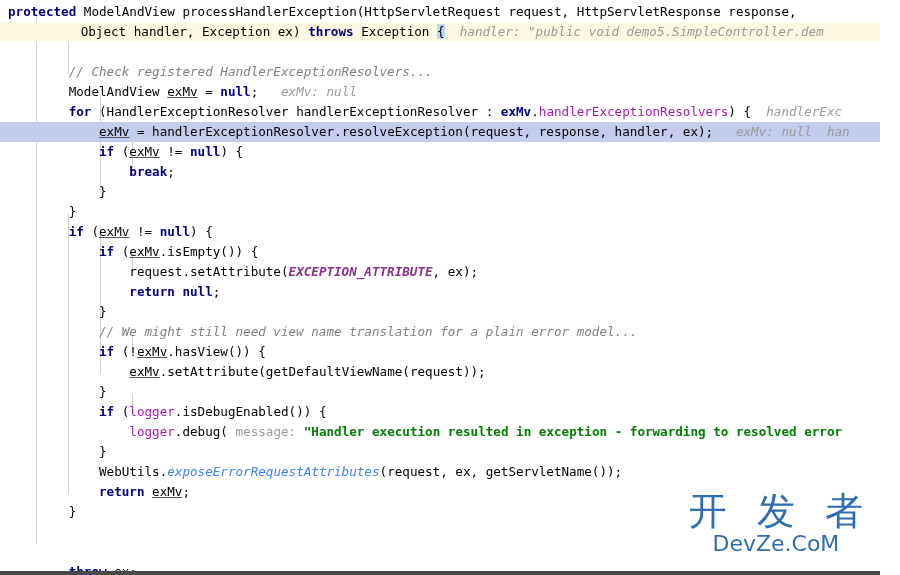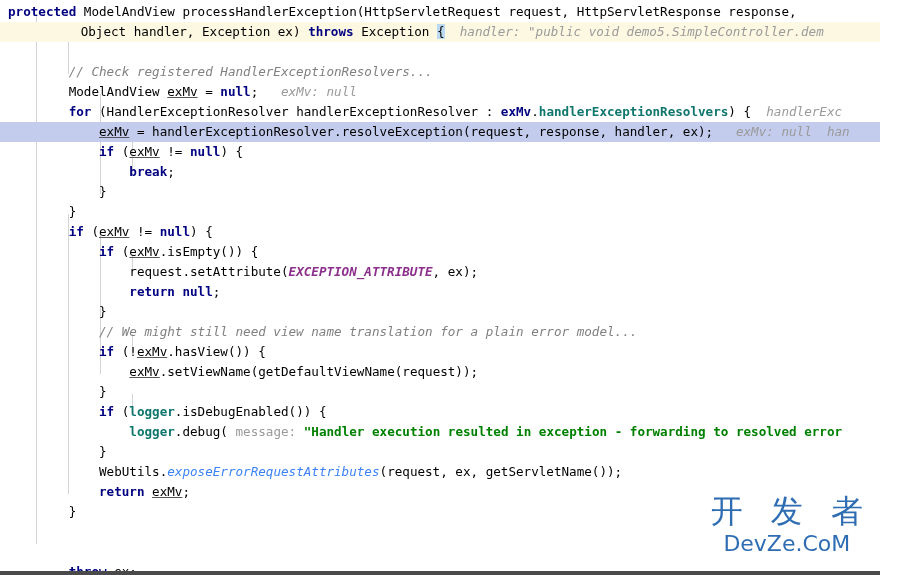--- a/index.html
+++ b/index.html
@@ -50,39 +50,39 @@
   }
   .code-text { position: relative; z-index: 2; }
 
   
   .kw      { color: #000080; font-weight: bold; }
   .plain   { color: #000000; }
   .cmt     { color: #808080; font-style: italic; }
   .str     { color: #008000; font-weight: bold; }
   .const   { color: #8c2e8c; font-weight: bold; font-style: italic; }
   .stat    { color: #3b82f6; font-style: italic; }
-  .fld     { color: #0f766e; font-weight: bold; }
+  .fld     { color: #a21caf; font-weight: normal; }
   .hint    { color: #9a9a9a; font-style: italic; }
   .hintlbl { color: #9a9a9a; }
   .var-u   { text-decoration: underline; text-decoration-color:#555; }
   .brace-match { color: #000000; background: #bcd9f2; }
 
   
   #watermark {
     position: absolute;
     right: 8px;
     bottom: 12px;
     text-align: center;
     z-index: 10;
     user-select: none;
     pointer-events: none;
   }
   #watermark .cn {
     font-family: "DejaVu Sans", sans-serif;
-    font-size: 32px;
+    font-size: 38px;
     letter-spacing: 9px;
     color: #2f6db3;
     line-height: 34px;
     padding-left: 9px;
   }
   #watermark .en {
     font-family: "DejaVu Sans", sans-serif;
     font-size: 22px;
     color: #2f6db3;
     line-height: 31px;
@@ -116,21 +116,21 @@
       <div class="line"><span class="code-text"><span class="plain">                </span><span class="kw">break</span><span class="plain">;</span></span></div>
       <div class="line"><span class="code-text"><span class="plain">            }</span></span></div>
       <div class="line"><span class="code-text"><span class="plain">        }</span></span></div>
       <div class="line"><span class="code-text"><span class="plain">        </span><span class="kw">if</span><span class="plain"> (</span><span class="plain var-u">exMv</span><span class="plain"> != </span><span class="kw">null</span><span class="plain">) {</span></span></div>
       <div class="line"><span class="code-text"><span class="plain">            </span><span class="kw">if</span><span class="plain"> (</span><span class="plain var-u">exMv</span><span class="plain">.isEmpty()) {</span></span></div>
       <div class="line"><span class="code-text"><span class="plain">                request.setAttribute(</span><span class="const">EXCEPTION_ATTRIBUTE</span><span class="plain">, ex);</span></span></div>
       <div class="line"><span class="code-text"><span class="plain">                </span><span class="kw">return</span><span class="plain"> </span><span class="kw">null</span><span class="plain">;</span></span></div>
       <div class="line"><span class="code-text"><span class="plain">            }</span></span></div>
       <div class="line"><span class="code-text"><span class="cmt">            // We might still need view name translation for a plain error model...</span></span></div>
       <div class="line"><span class="code-text"><span class="plain">            </span><span class="kw">if</span><span class="plain"> (!</span><span class="plain var-u">exMv</span><span class="plain">.hasView()) {</span></span></div>
-      <div class="line"><span class="code-text"><span class="plain">                </span><span class="plain var-u">exMv</span><span class="plain">.setViewName(getDefaultViewName(request));</span></span></div>
+      <div class="line"><span class="code-text"><span class="plain">                </span><span class="plain var-u">exMv</span><span class="plain">.setAttribute(getDefaultViewName(request));</span></span></div>
       <div class="line"><span class="code-text"><span class="plain">            }</span></span></div>
       <div class="line"><span class="code-text"><span class="plain">            </span><span class="kw">if</span><span class="plain"> (</span><span class="fld">logger</span><span class="plain">.isDebugEnabled()) {</span></span></div>
       <div class="line"><span class="code-text"><span class="plain">                </span><span class="fld">logger</span><span class="plain">.debug( </span><span class="hintlbl">message:</span><span class="plain"> </span><span class="str">"Handler execution resulted in exception - forwarding to resolved error</span></span></div>
       <div class="line"><span class="code-text"><span class="plain">            }</span></span></div>
       <div class="line"><span class="code-text"><span class="plain">            WebUtils.</span><span class="stat">exposeErrorRequestAttributes</span><span class="plain">(request, ex, getServletName());</span></span></div>
       <div class="line"><span class="code-text"><span class="plain">            </span><span class="kw">return</span><span class="plain"> </span><span class="plain var-u">exMv</span><span class="plain">;</span></span></div>
       <div class="line"><span class="code-text"><span class="plain">        }</span></span></div>
       <div class="line"><span class="code-text"> </span></div>
       <div class="line"><span class="code-text"> </span></div>
       <div class="line"><span class="code-text"><span class="plain">        </span><span class="kw">throw</span><span class="plain"> ex;</span></span></div>

